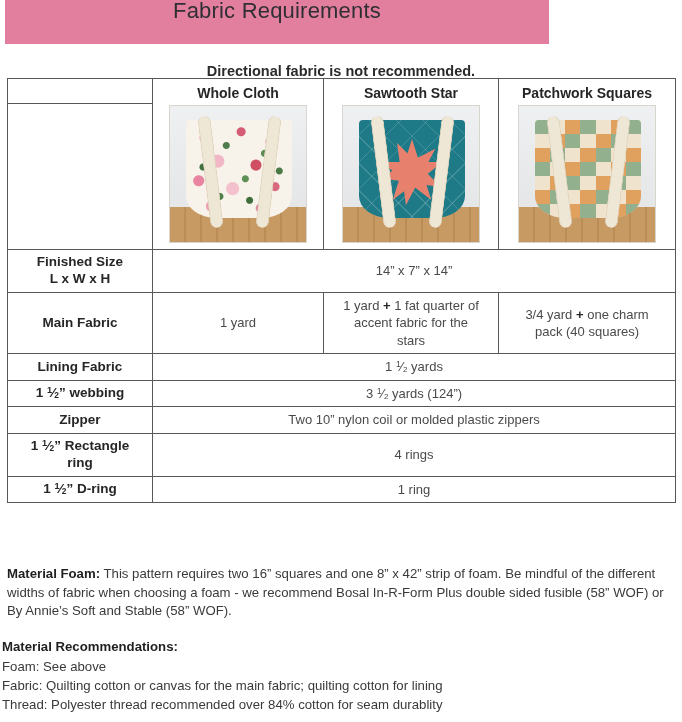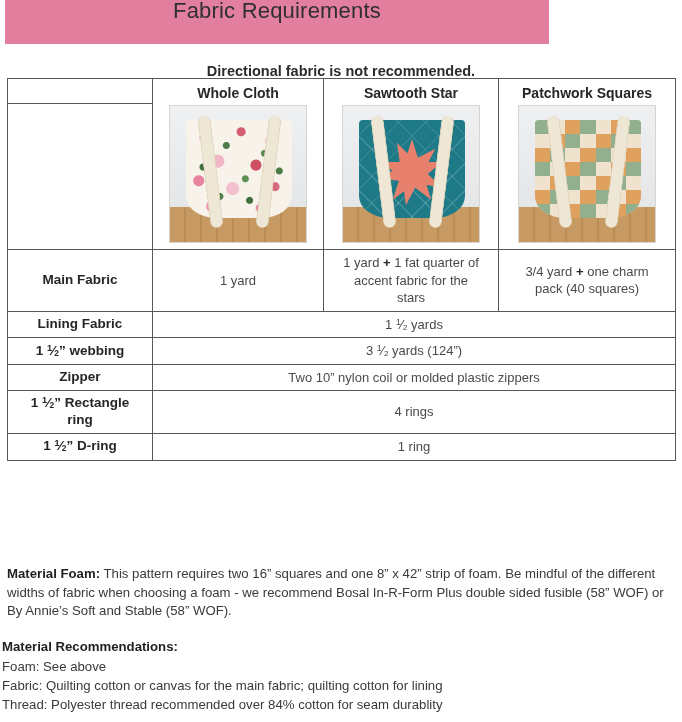--- a/index.html
+++ b/index.html
@@ -329,20 +329,27 @@
                 <span style="background: rgb(240, 227, 205);"></span>
                 <span style="background: rgb(224, 161, 95);"></span>
                 <span style="background: rgb(146, 176, 142);"></span>
               </div>
             <div class="strap strapL"></div>
             <div class="strap strapR"></div>
           </div>
         </td>
       </tr>
 
+      <tr>
+        <td class="rowlabel">
+          <div>Finished Size</div>
+          <div>L x W x H</div>
+        </td>
+        <td colspan="3" class="cellvalue">14” x 7” x 14”</td>
+      </tr>
 
       <tr>
         <td class="rowlabel">Main Fabric</td>
         <td class="cellvalue">1 yard</td>
         <td class="cellvalue">1 yard <b class="plus">+</b> 1 fat quarter of accent fabric for the stars</td>
         <td class="cellvalue">3/4 yard <b class="plus">+</b> one charm pack (40 squares)</td>
       </tr>
 
       <tr>
         <td class="rowlabel">Lining Fabric</td>

